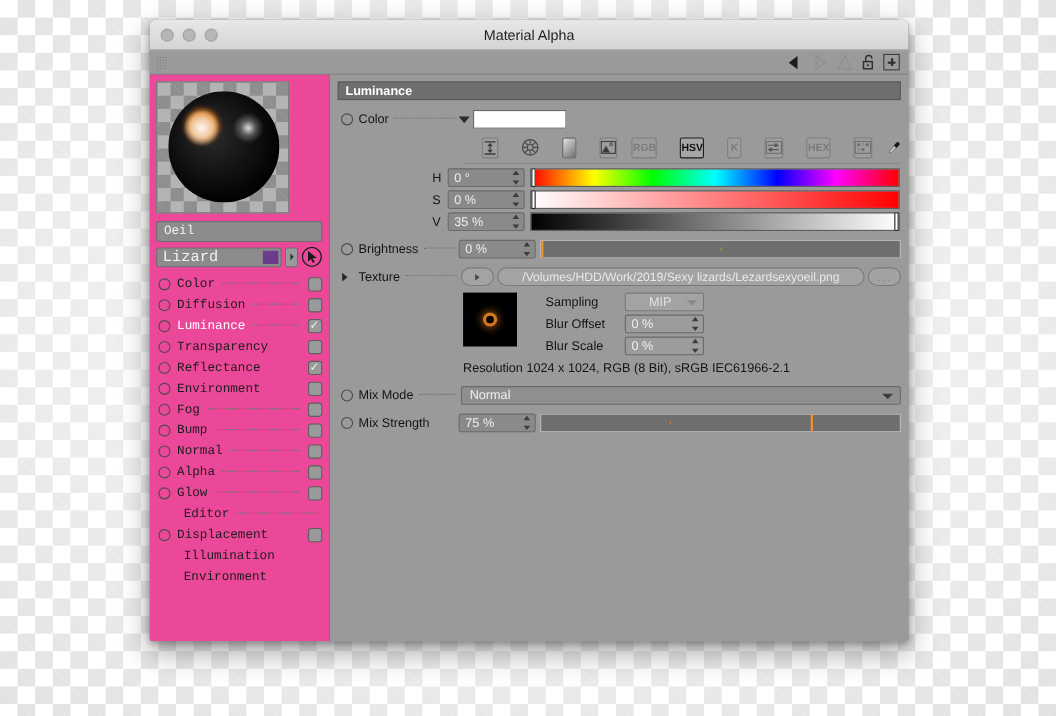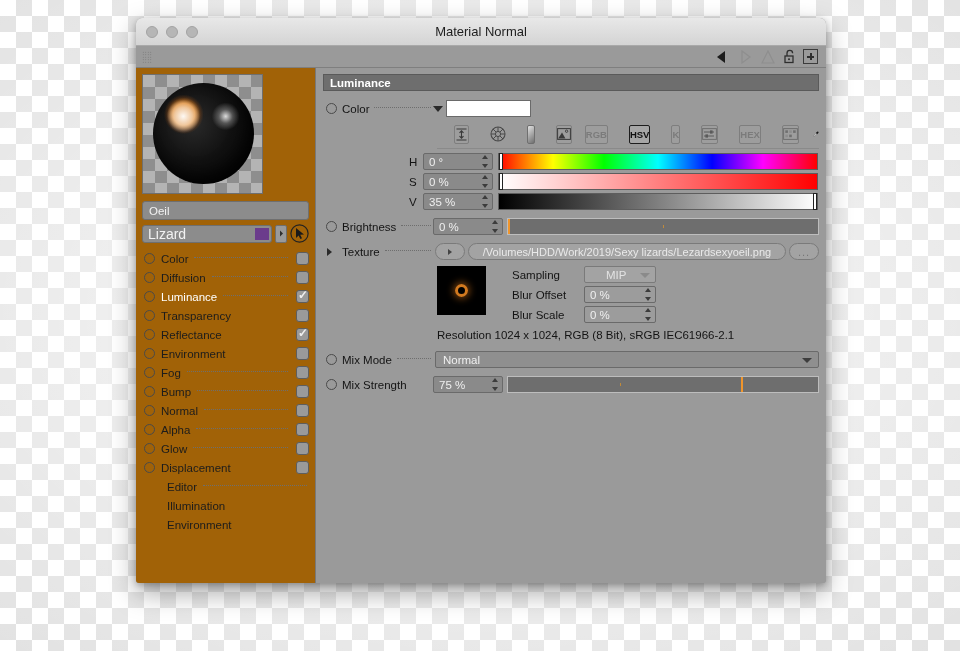--- a/index.html
+++ b/index.html
@@ -78,25 +78,26 @@
     content:''; position:absolute; background:#2e2e2e;
   }
   .plus-box::before { left: 3px; right: 3px; top: 6px; height: 1.6px; }
   .plus-box::after  { top: 3px; bottom: 3px; left: 6px; width: 1.6px; }
 
   
   .body-split { display: flex; height: calc(565px - 28px - 22px); }
 
   
   .left-pane {
-    width: 180px;
-    background: #a16207;
+    width: 164px;
+    background: #ec4899;
     border-right: 1px solid #787878;
     padding: 6px 6px 0 6px;
     position: relative;
+    font-family: Liberation Mono, monospace;
   }
 
   .preview {
     width: 121px; height: 120px;
     border: 1px solid #6f6f6f;
     background-image:
       linear-gradient(45deg, #8e8e8e 25%, transparent 25%, transparent 75%, #8e8e8e 75%),
       linear-gradient(45deg, #8e8e8e 25%, transparent 25%, transparent 75%, #8e8e8e 75%);
     background-color: #b4b4b4;
     background-size: 24px 24px;
@@ -340,21 +341,21 @@
 <div class="bg-fade"></div>
 
 <div class="window">
 
   <div class="titlebar">
     <div class="traffic">
       <div class="light"></div>
       <div class="light"></div>
       <div class="light"></div>
     </div>
-    <div class="win-title">Material Normal</div>
+    <div class="win-title">Material Alpha</div>
   </div>
 
   <div class="toolbar">
     <div class="grip"></div>
     <div class="toolbar-right">
       <svg class="nav-ico" viewBox="0 0 16 14">
         <path d="M11 1 L3 7 L11 13 Z" fill="#1c1c1c"></path>
       </svg>
       <svg class="nav-ico" viewBox="0 0 16 14">
         <path d="M5 1 L13 7 L5 13 Z" fill="none" stroke="#8e8e8e" stroke-width="1.2"></path>
@@ -459,30 +460,30 @@
           <span class="chan-label">Alpha</span>
           <span class="dots"></span>
           <span class="cbox"></span>
         </div>
         <div class="chan">
           <span class="radio"></span>
           <span class="chan-label">Glow</span>
           <span class="dots"></span>
           <span class="cbox"></span>
         </div>
+        <div class="chan plain">
+          <span class="chan-label">Editor</span>
+          <span class="dots"></span>
+        </div>
+
         <div class="chan">
           <span class="radio"></span>
           <span class="chan-label">Displacement</span>
           <span class="dots" style="border:none"></span>
           <span class="cbox"></span>
-        </div>
-
-        <div class="chan plain">
-          <span class="chan-label">Editor</span>
-          <span class="dots"></span>
         </div>
         <div class="chan plain">
           <span class="chan-label">Illumination</span>
         </div>
         <div class="chan plain">
           <span class="chan-label">Environment</span>
         </div>
       </div>
     </div>
 

